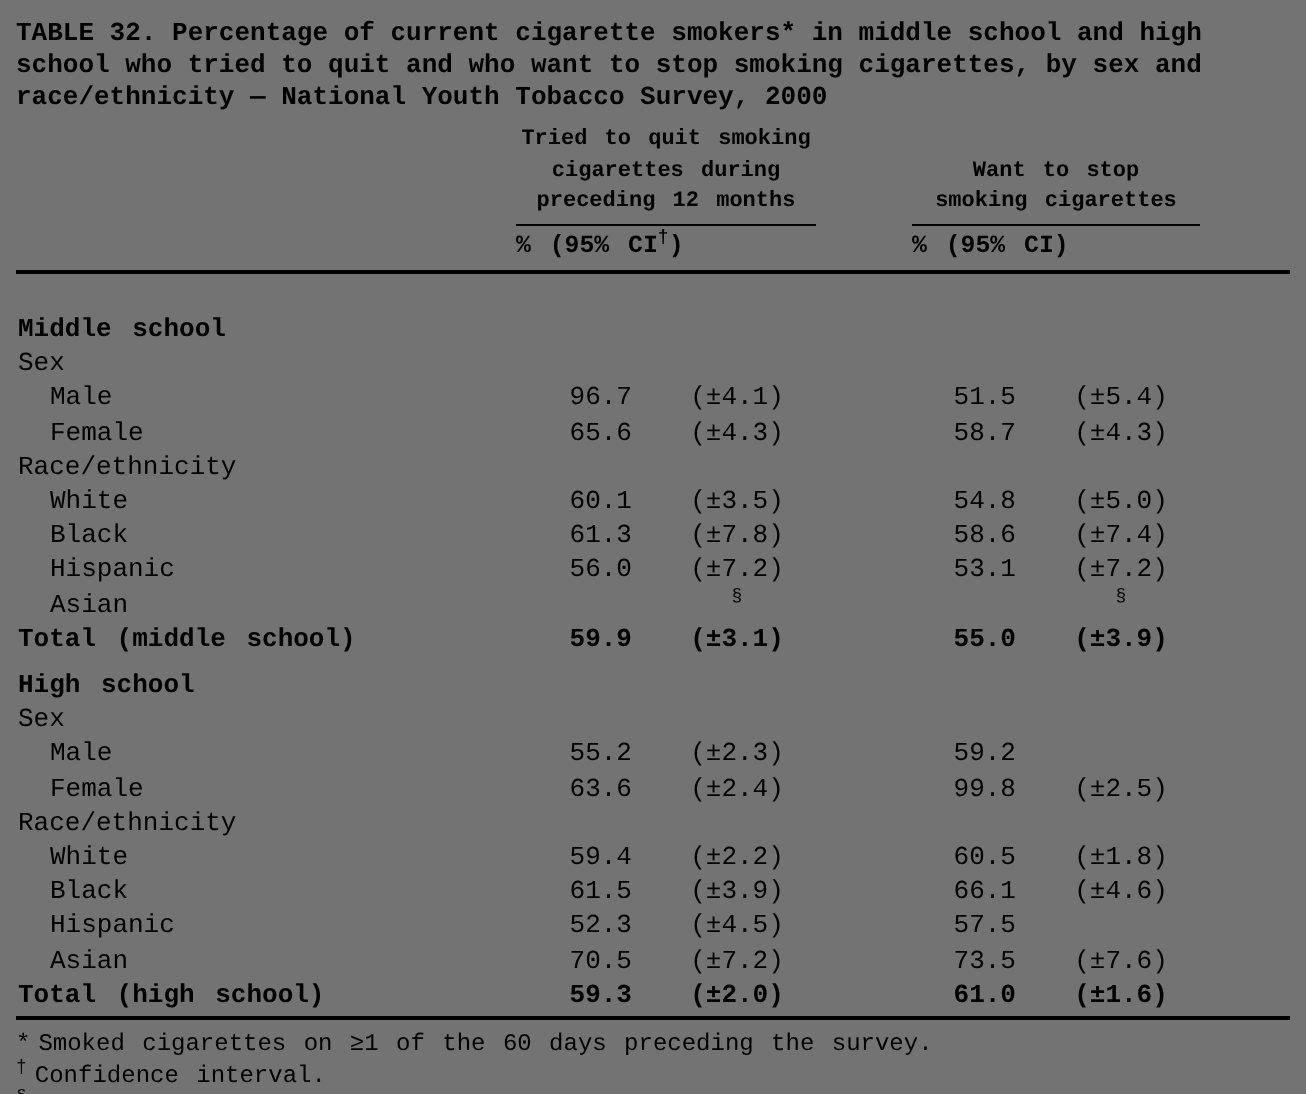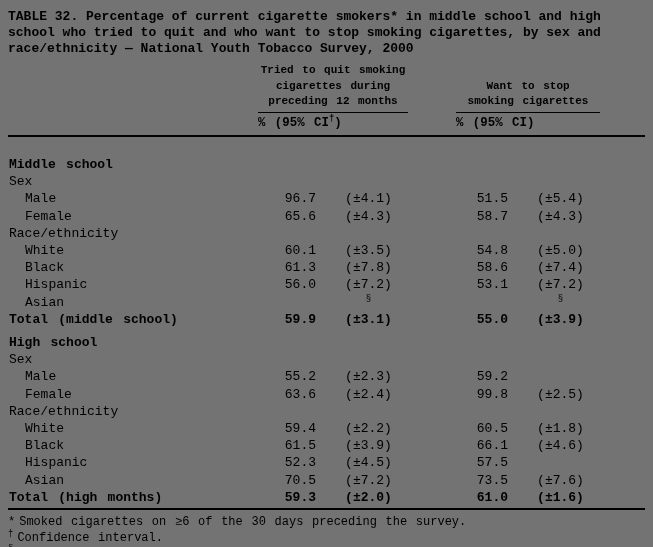--- a/index.html
+++ b/index.html
@@ -243,30 +243,30 @@
       </div>
       <div class="row body-row data">
         <div class="cell label indent">Asian</div>
         <div class="cell pct">70.5</div>
         <div class="cell ci">(±7.2)</div>
         <div class="cell spacer"></div>
         <div class="cell pct">73.5</div>
         <div class="cell ci">(±7.6)</div>
       </div>
       <div class="row body-row total">
-        <div class="cell label">Total (high months)</div>
+        <div class="cell label">Total (high school)</div>
         <div class="cell pct">59.3</div>
         <div class="cell ci">(±2.0)</div>
         <div class="cell spacer"></div>
         <div class="cell pct">61.0</div>
         <div class="cell ci">(±1.6)</div>
       </div>
     </div>
 
   <div class="rule bottom-rule"></div>
 
   <div class="footnotes">
-      <div class="footnote"><span>*</span><span class="fn-text">Smoked cigarettes on ≥6 of the 30 days preceding the survey.</span></div>
+      <div class="footnote"><span>*</span><span class="fn-text">Smoked cigarettes on ≥1 of the 60 days preceding the survey.</span></div>
       <div class="footnote"><sup>†</sup><span class="fn-text">Confidence interval.</span></div>
       <div class="footnote"><sup>§</sup><span class="fn-text">n&lt;35.</span></div>
     </div>
 
 </div>
 
 </body></html>

